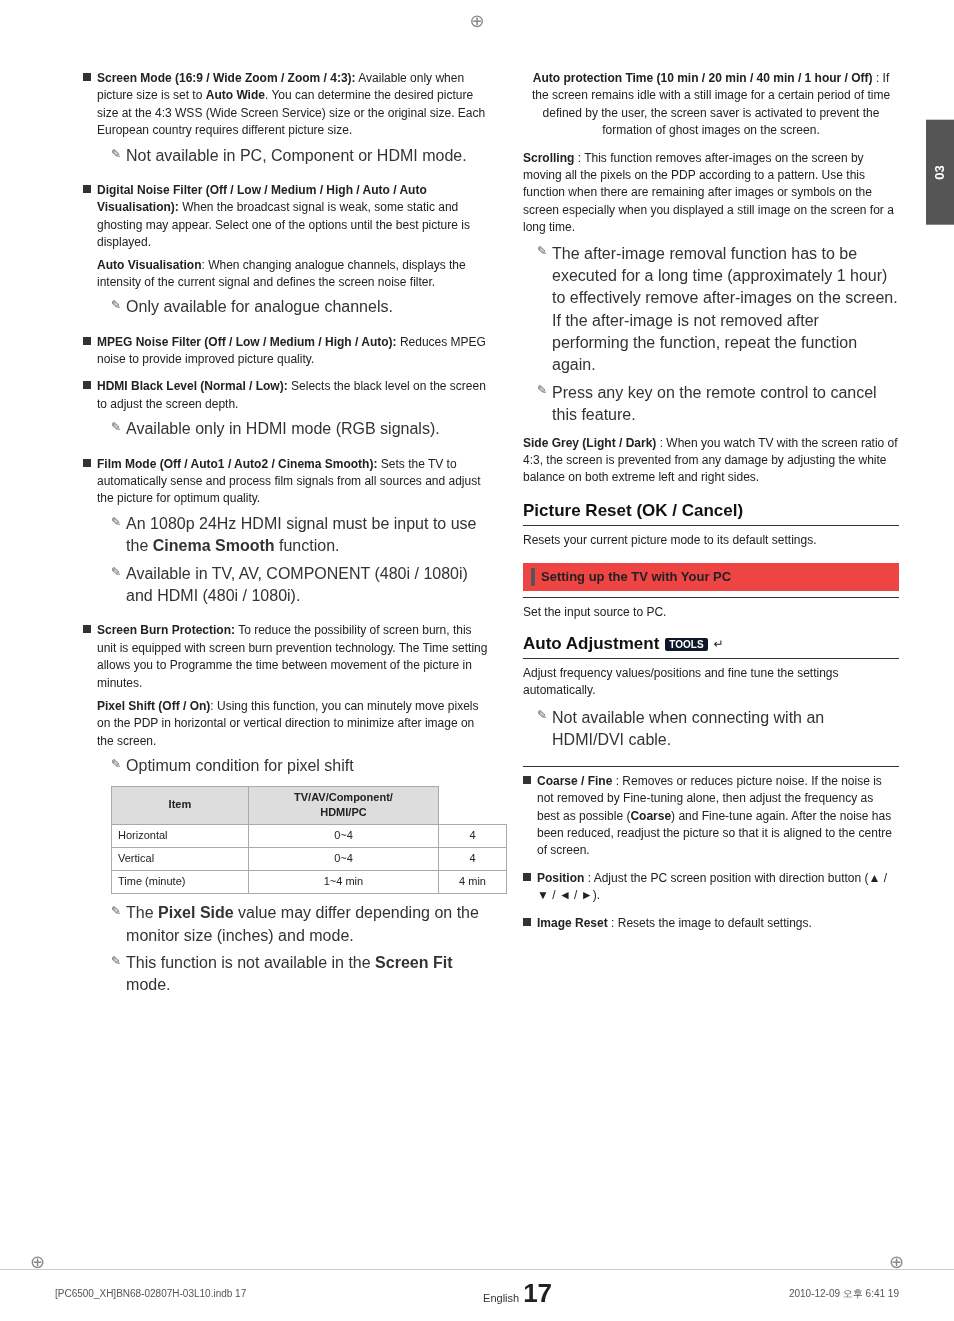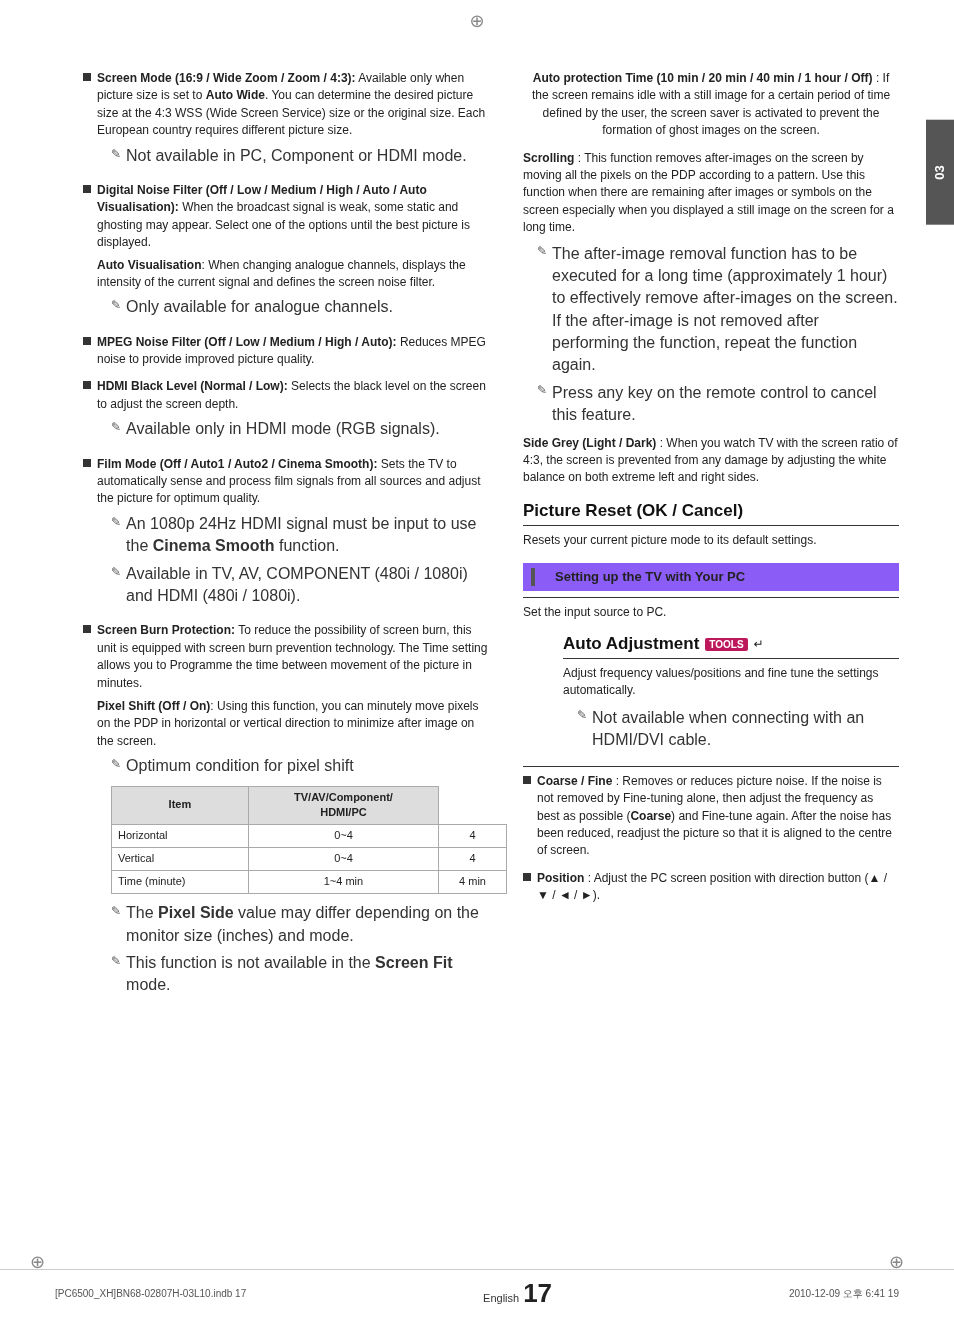--- a/index.html
+++ b/index.html
@@ -140,21 +140,21 @@
     }
 
     hr.section-line {
       border: none;
       border-top: 1.5px solid #333;
       margin-bottom: 6px;
     }
 
     
     .tools-badge {
-      background: #be185d;
+      background: #0f172a;
       color: #fff;
       font-size: 10px;
       padding: 1px 4px;
       border-radius: 2px;
       font-weight: bold;
     }
 
     
     .crosshair-top {
       position: absolute;
@@ -210,22 +210,22 @@
 
     .footer-lang {
       font-size: 11px;
       color: #333;
     }
 
     
     .setting-bar {
       display: flex;
       align-items: center;
-      gap: 20px;
-      background: #8b5cf6;
+      gap: 6px;
+      background: #ef4444;
       padding: 5px 8px;
       margin-bottom: 6px;
     }
     .setting-bar-line {
       width: 4px;
       height: 18px;
       background: #555;
       flex-shrink: 0;
     }
     .setting-bar-text {
@@ -399,21 +399,21 @@
 
       <div style="margin-top:14px;">
         <div class="setting-bar">
           <div class="setting-bar-line"></div>
           <span class="setting-bar-text">Setting up the TV with Your PC</span>
         </div>
         <hr class="section-line">
         <p class="section-sub">Set the input source to PC.</p>
       </div>
 
-      <div style="margin-top:14px;margin-left:40px;">
+      <div style="margin-top:14px;">
         <div style="display:flex; align-items:center; gap:6px; margin-bottom:4px;">
           <h2 class="section-heading" style="margin:0;">Auto Adjustment</h2>
           <span class="tools-badge">TOOLS</span>
           <span style="font-size:12px;">↵</span>
         </div>
         <hr class="section-line">
         <p class="section-sub">Adjust frequency values/positions and fine tune the settings automatically.</p>
         <div class="note-item">
           <span class="note-icon">✎</span>
           <span class="note-content">Not available when connecting with an HDMI/DVI cable.</span>
@@ -432,20 +432,27 @@
         </div>
 
         <div class="bullet-item">
           <div class="bullet-square"></div>
           <div class="bullet-content">
             <span class="bold">Position</span>
             <span>: Adjust the PC screen position with direction button (▲ / ▼ / ◄ / ►).</span>
           </div>
         </div>
 
+        <div class="bullet-item">
+          <div class="bullet-square"></div>
+          <div class="bullet-content">
+            <span class="bold">Image Reset</span>
+            <span>: Resets the image to default settings.</span>
+          </div>
+        </div>
 
       </div>
 
     </div>
   </div>
 
   <div class="crosshair-bottom-left">⊕</div>
   <div class="crosshair-bottom-right">⊕</div>
 
   <div class="footer">

